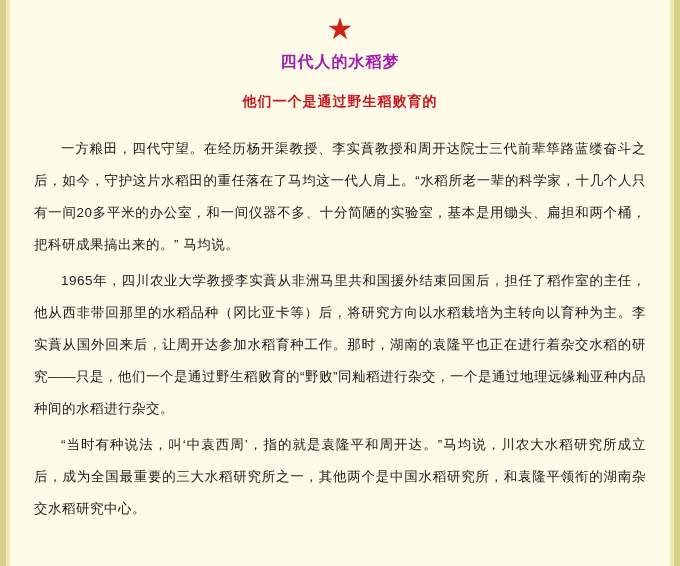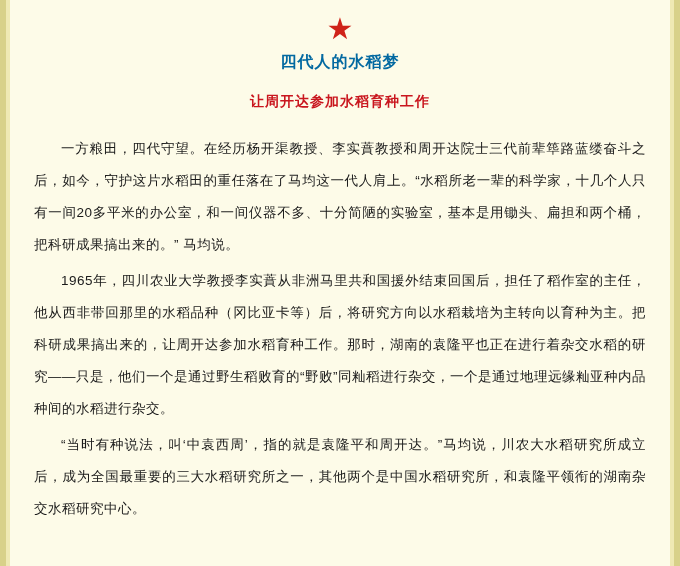--- a/index.html
+++ b/index.html
@@ -43,21 +43,21 @@
     height: 34px;
   }
   .star {
     display: inline-block;
     line-height: 1;
     font-size: 30px;
     color: #cf2318;
   }
   .title {
     text-align: center;
-    color: #0369a1;
+    color: #a21caf;
     font-size: 16px;
     font-weight: bold;
     letter-spacing: 1px;
     margin-top: 4px;
   }
   .subtitle {
     text-align: center;
     color: #c9161e;
     font-size: 14px;
     font-weight: bold;
@@ -86,22 +86,22 @@
   <div class="edge-right"></div>
 
   <div class="content">
 
     <div class="star-wrap">
       <span class="star">★</span>
     </div>
 
     <h1 class="title">四代人的水稻梦</h1>
 
-    <h2 class="subtitle">让周开达参加水稻育种工作</h2>
+    <h2 class="subtitle">他们一个是通过野生稻败育的</h2>
 
     <div class="body-text">
       <p class="para">一方粮田，四代守望。在经历杨开渠教授、李实蕡教授和周开达院士三代前辈筚路蓝缕奋斗之后，如今，守护这片水稻田的重任落在了马均这一代人肩上。“水稻所老一辈的科学家，十几个人只有一间20多平米的办公室，和一间仪器不多、十分简陋的实验室，基本是用锄头、扁担和两个桶，把科研成果搞出来的。” 马均说。</p>
-      <p class="para">1965年，四川农业大学教授李实蕡从非洲马里共和国援外结束回国后，担任了稻作室的主任，他从西非带回那里的水稻品种（冈比亚卡等）后，将研究方向以水稻栽培为主转向以育种为主。把科研成果搞出来的，让周开达参加水稻育种工作。那时，湖南的袁隆平也正在进行着杂交水稻的研究——只是，他们一个是通过野生稻败育的“野败”同籼稻进行杂交，一个是通过地理远缘籼亚种内品种间的水稻进行杂交。</p>
+      <p class="para">1965年，四川农业大学教授李实蕡从非洲马里共和国援外结束回国后，担任了稻作室的主任，他从西非带回那里的水稻品种（冈比亚卡等）后，将研究方向以水稻栽培为主转向以育种为主。李实蕡从国外回来后，让周开达参加水稻育种工作。那时，湖南的袁隆平也正在进行着杂交水稻的研究——只是，他们一个是通过野生稻败育的“野败”同籼稻进行杂交，一个是通过地理远缘籼亚种内品种间的水稻进行杂交。</p>
       <p class="para">“当时有种说法，叫‘中袁西周’，指的就是袁隆平和周开达。”马均说，川农大水稻研究所成立后，成为全国最重要的三大水稻研究所之一，其他两个是中国水稻研究所，和袁隆平领衔的湖南杂交水稻研究中心。</p>
     </div>
 
   </div>
 </div>
 
 </body></html>

